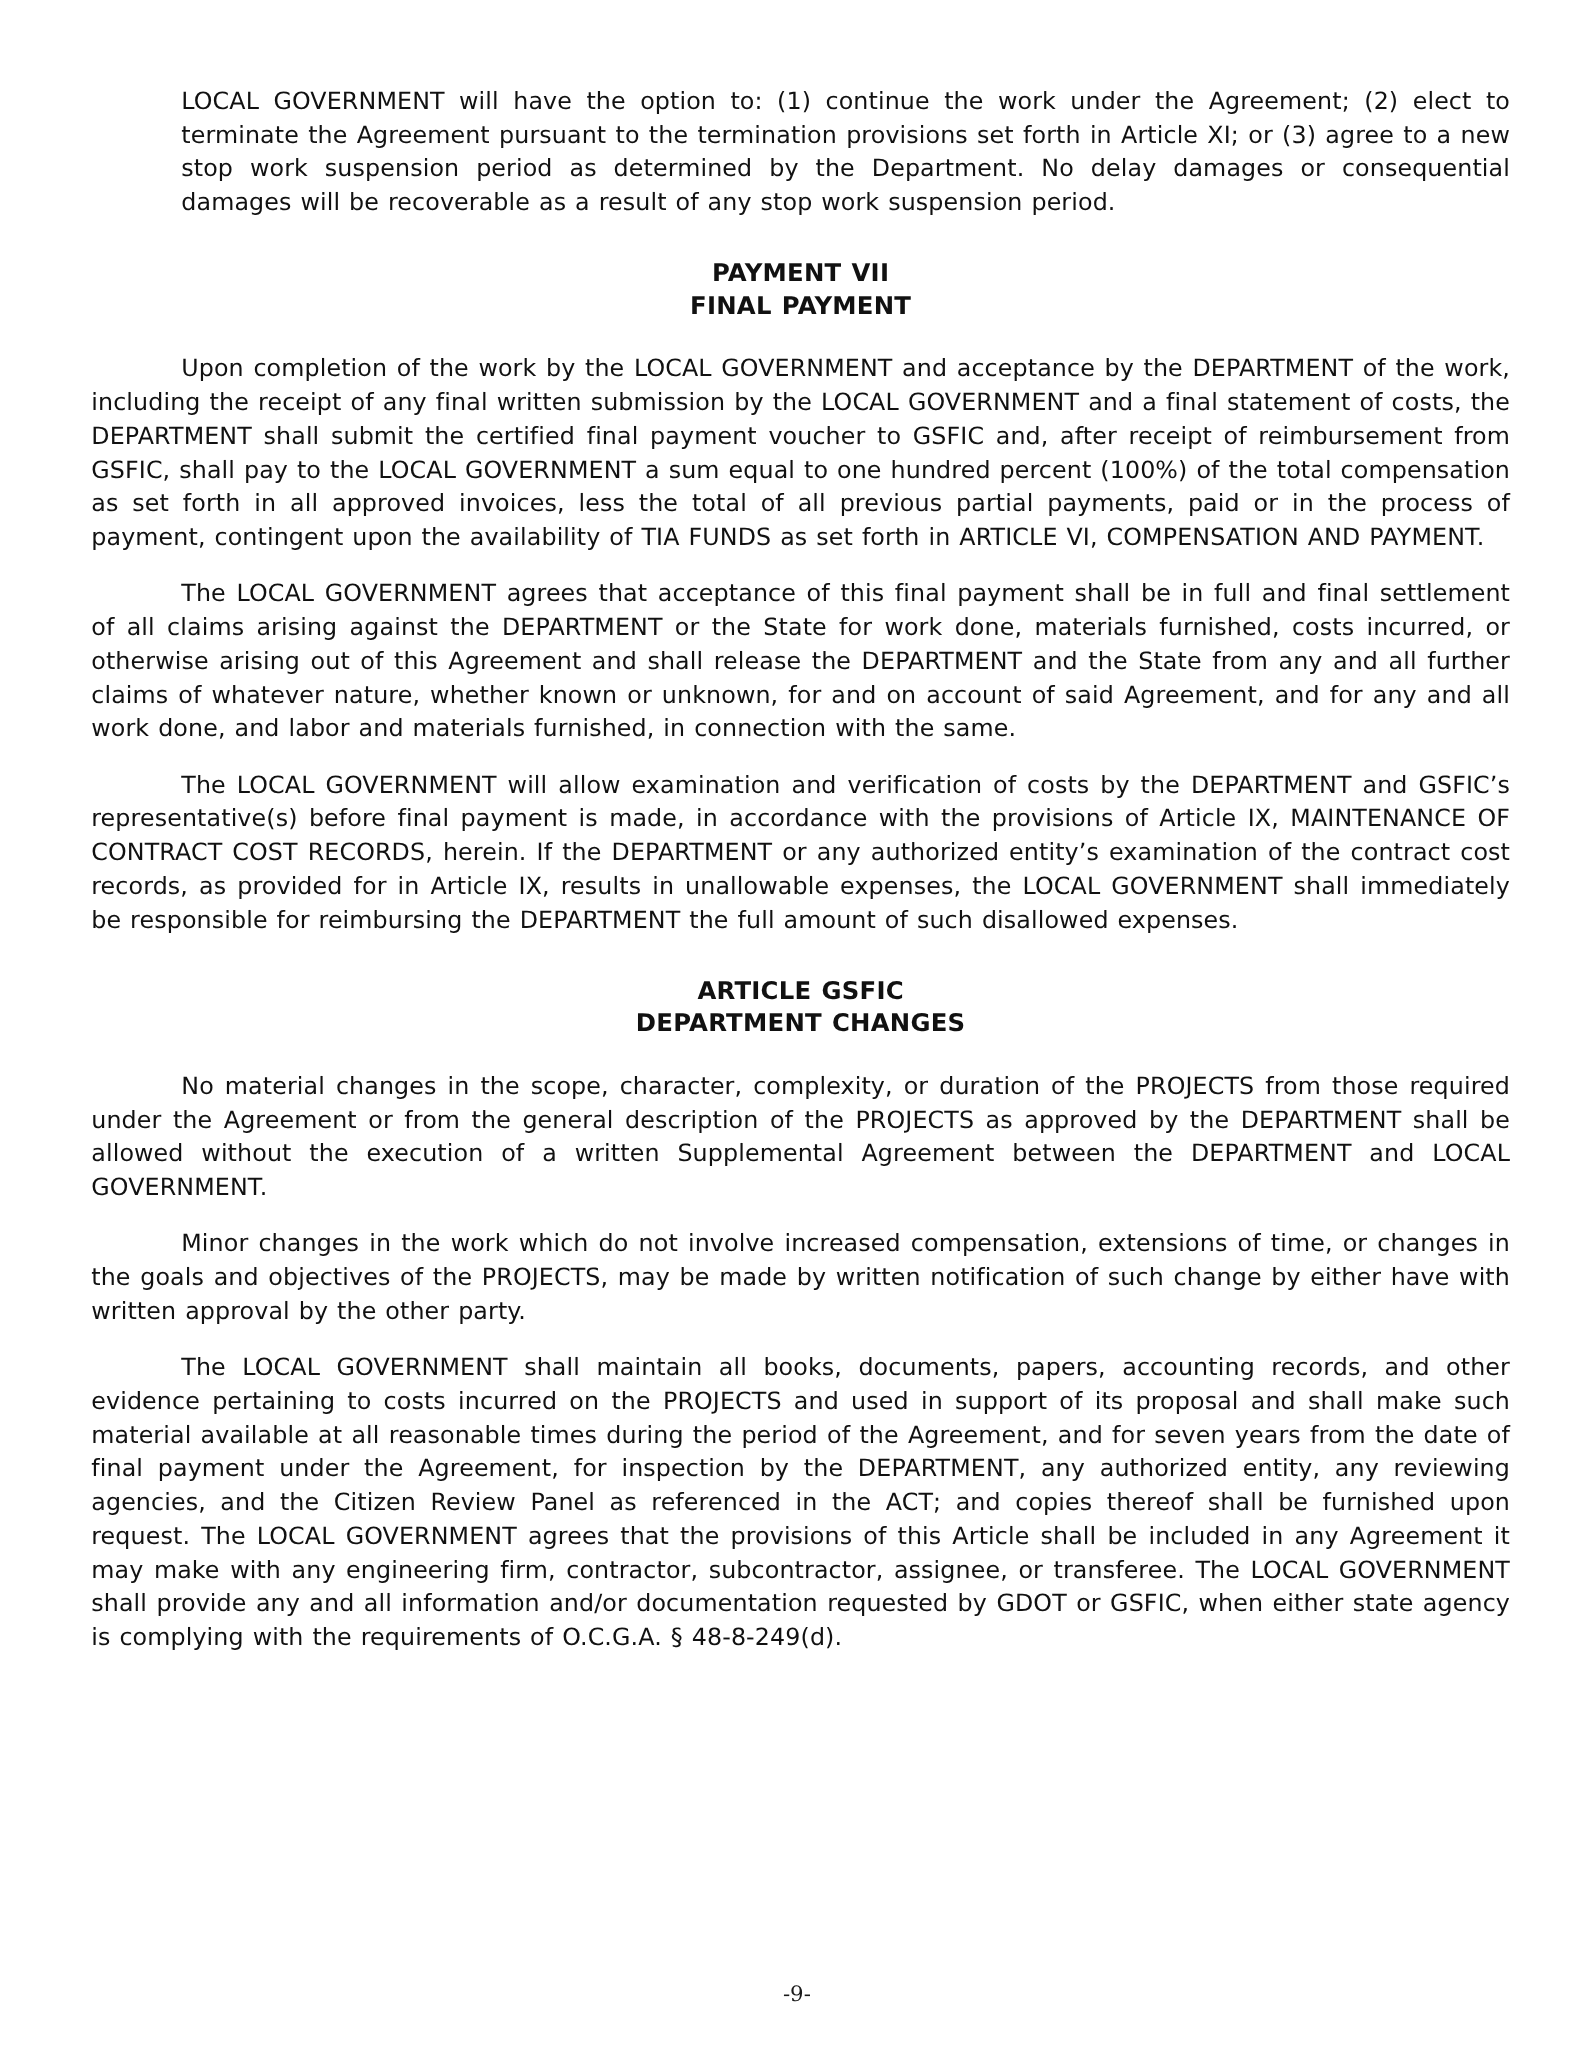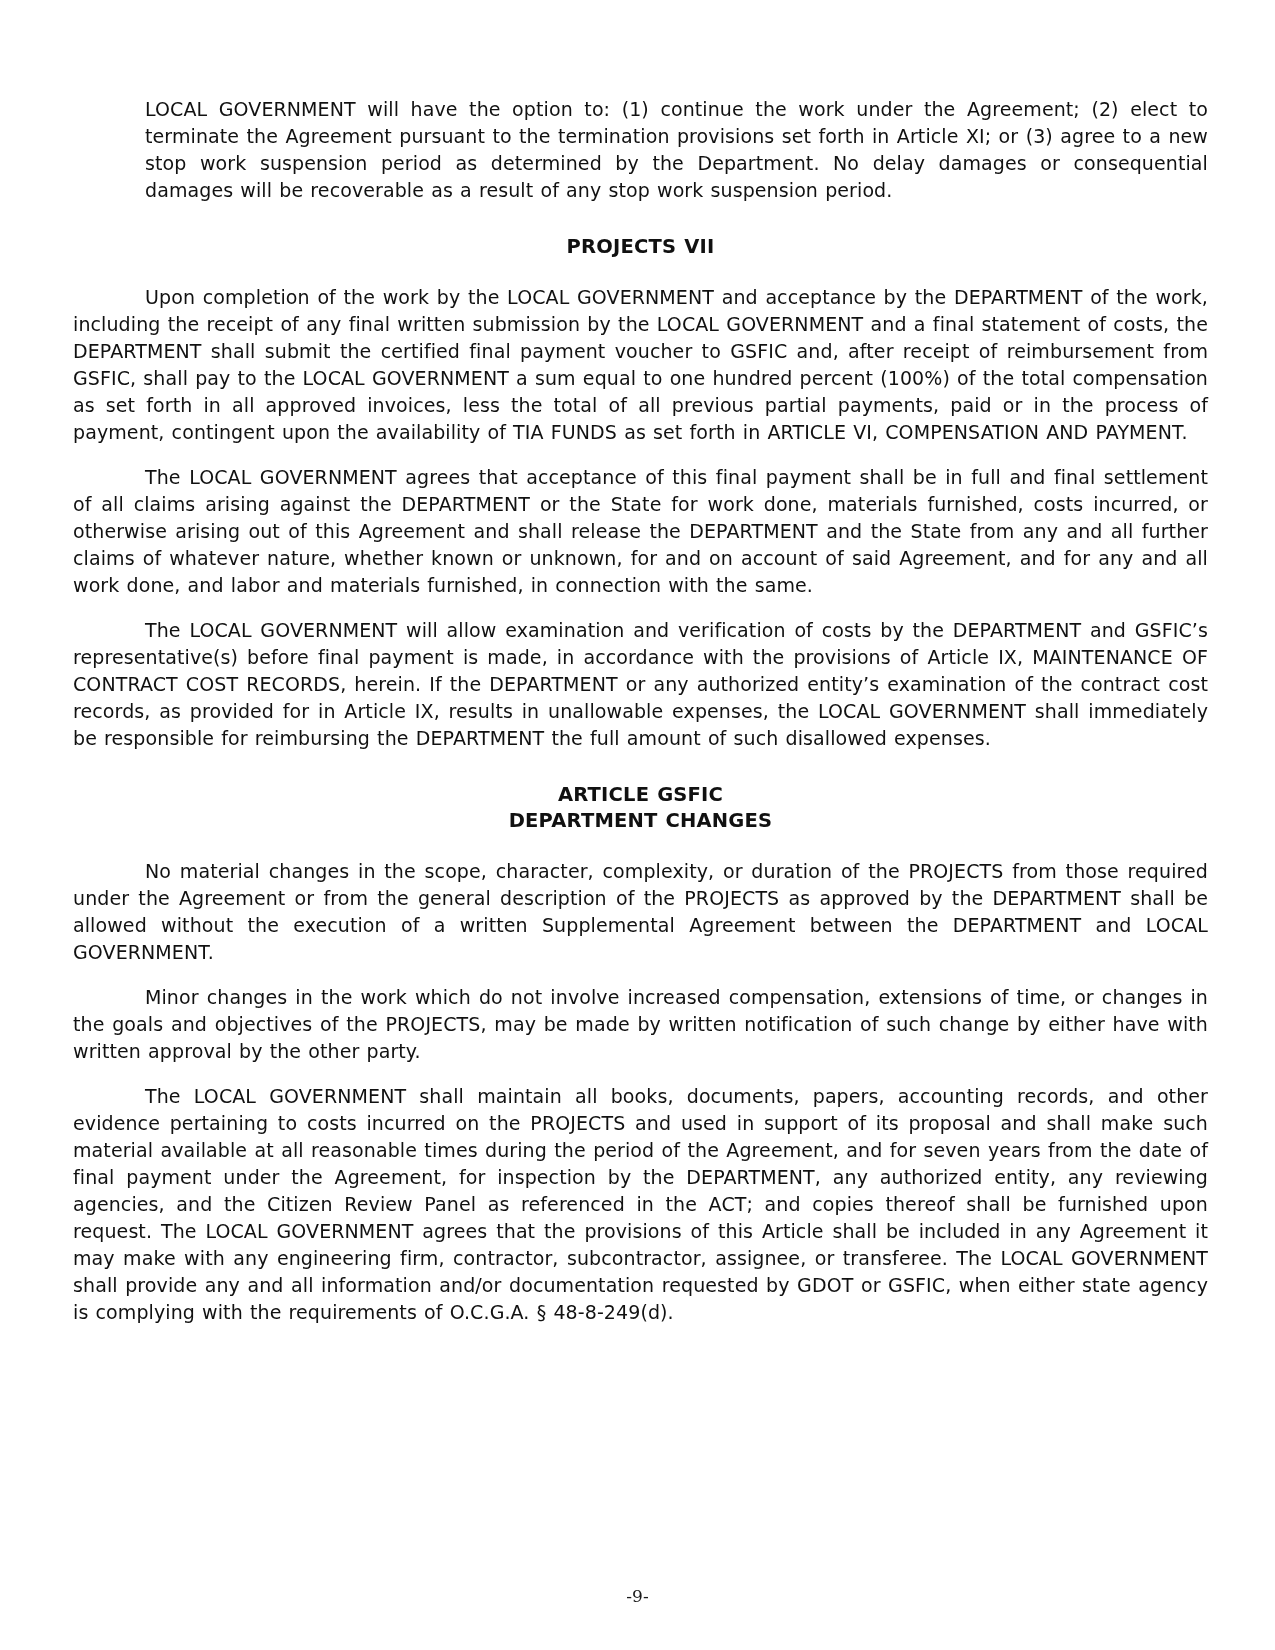--- a/index.html
+++ b/index.html
@@ -8,21 +8,21 @@
     background: #ffffff;
   }
   .page {
     position: relative;
     width: 1275px;
     height: 1650px;
     background: #ffffff;
     color: #111111;
     font-family: "DejaVu Sans", "Liberation Sans", sans-serif;
     box-sizing: border-box;
-    padding: 96px 67px 0 73px;
+    padding: 68px 67px 0 73px;
     overflow: hidden;
   }
   .body-text {
     font-size: 19px;
     line-height: 27px;
     letter-spacing: 0.1px;
     word-spacing: 1px;
     text-align: justify;
   }
   p.para {
@@ -57,21 +57,22 @@
 </style>
 </head>
 <body>
 
 <div class="page">
   <div class="body-text">
 
     <p class="intro-block">LOCAL GOVERNMENT will have the option to:  (1) continue the work under the Agreement; (2) elect to terminate the Agreement pursuant to the termination provisions set forth in Article XI; or (3) agree to a new stop work suspension period as determined by the Department.  No delay damages or consequential damages will be recoverable as a result of any stop work suspension period.</p>
 
     <div class="article-heading">
-      <span class="h-line">PROJECTS VII</span>
+      <span class="h-line">PAYMENT VII</span>
+      <span class="h-line">FINAL PAYMENT</span>
     </div>
     <p class="para">Upon completion of the work by the LOCAL GOVERNMENT and acceptance by the DEPARTMENT of the work, including the receipt of any final written submission by the LOCAL GOVERNMENT and a final statement of costs, the DEPARTMENT shall submit the certified final payment voucher to GSFIC and, after receipt of reimbursement from GSFIC, shall pay to the LOCAL GOVERNMENT a sum equal to one hundred percent (100%) of the total compensation as set forth in all approved invoices, less the total of all previous partial payments, paid or in the process of payment, contingent upon the availability of TIA FUNDS as set forth in ARTICLE VI, COMPENSATION AND PAYMENT.</p>
     <p class="para">The LOCAL GOVERNMENT agrees that acceptance of this final payment shall be in full and final settlement of all claims arising against the DEPARTMENT or the State for work done, materials furnished, costs incurred, or otherwise arising out of this Agreement and shall release the DEPARTMENT and the State from any and all further claims of whatever nature, whether known or unknown, for and on account of said Agreement, and for any and all work done, and labor and materials furnished, in connection with the same.</p>
     <p class="para">The LOCAL GOVERNMENT will allow examination and verification of costs by the DEPARTMENT and GSFIC’s representative(s) before final payment is made, in accordance with the provisions of Article IX, MAINTENANCE OF CONTRACT COST RECORDS, herein.  If the DEPARTMENT or any authorized entity’s examination of the contract cost records, as provided for in Article IX, results in unallowable expenses, the LOCAL GOVERNMENT shall immediately be responsible for reimbursing the DEPARTMENT the full amount of such disallowed expenses.</p>
 
     <div class="article-heading">
       <span class="h-line">ARTICLE GSFIC</span>
       <span class="h-line">DEPARTMENT CHANGES</span>
     </div>
     <p class="para">No material changes in the scope, character, complexity, or duration of the PROJECTS from those required under the Agreement or from the general description of the PROJECTS as approved by the DEPARTMENT shall be allowed without the execution of a written Supplemental Agreement between the DEPARTMENT and LOCAL GOVERNMENT.</p>

